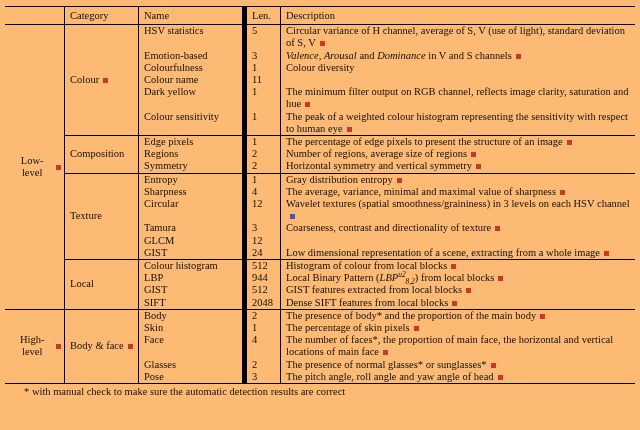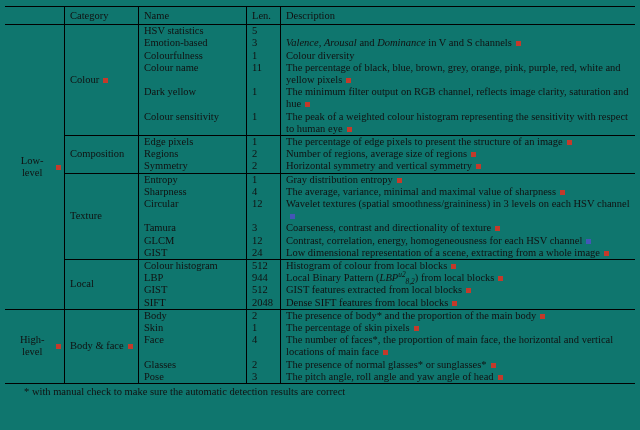--- a/index.html
+++ b/index.html
@@ -1,29 +1,29 @@
 <!DOCTYPE html>
 <html><head>
 <meta charset="utf-8">
 <style>
   html,body{margin:0;padding:0;background:#ffffff;}
   .page{
     width:640px;height:430px;box-sizing:border-box;
-    background:#0f766e;color:#111111;
+    background:#fdba74;color:#111111;
     font-family:"Liberation Serif","DejaVu Serif",serif;
     font-size:10.5px;line-height:12.2px;
     padding:6px 5px 0 5px;overflow:hidden;
   }
   .tbl{border-top:1px solid #000;border-bottom:1px solid #000;}
   .hdr{display:flex;border-bottom:1px solid #000;}
   .hdr .cell{padding-top:3px;padding-bottom:2px;}
   .cell{box-sizing:border-box;padding:0 3px 0 5px;}
   .c-group{width:60px;border-right:1px solid #000;padding-left:7px;text-align:center;}
   .c-cat{width:74px;border-right:1px solid #000;}
-  .c-name{width:108px;border-right:1px solid #000000;}
+  .c-name{width:108px;border-right:5px solid #000000;}
   .c-len{width:34px;border-right:1px solid #000;}
   .c-desc{flex:1;}
   .group{display:flex;}
   .group + .group{border-top:1px solid #000;}
   .group-body{flex:1;display:flex;flex-direction:column;}
   .cat{display:flex;}
   .cat + .cat{border-top:1px solid #000;}
   .cat-body{flex:1;display:flex;flex-direction:column;}
   .row{display:flex;}
   .vcenter{display:flex;align-items:center;}
@@ -52,35 +52,35 @@
           <div class="group-body">
             <div class="cat">
               <div class="cell c-cat vcenter">
                 <span>Colour</span>
                 <span class="mk" style="background: rgb(196, 58, 43);"></span>
               </div>
               <div class="cat-body">
                 <div class="row">
                   <div class="cell c-name">HSV statistics</div>
                   <div class="cell c-len">5</div>
+                  <div class="cell c-desc">Circular variance of H channel, average of S, V (use of light), standard deviation of S, V<span class="mk" style="background: rgb(196, 58, 43);"></span></div>
                 </div>
                 <div class="row">
                   <div class="cell c-name">Emotion-based</div>
                   <div class="cell c-len">3</div>
                   <div class="cell c-desc"><span style="font-style: italic; margin-top: 44px;">Valence</span><span>, </span><span style="font-style: italic;">Arousal</span><span> and </span><span style="font-style: italic;">Dominance</span><span> in V and S channels</span><span class="mk" style="background: rgb(196, 58, 43);"></span></div>
                 </div>
                 <div class="row">
                   <div class="cell c-name">Colourfulness</div>
                   <div class="cell c-len">1</div>
                   <div class="cell c-desc">Colour diversity</div>
                 </div>
                 <div class="row">
                   <div class="cell c-name">Colour name</div>
                   <div class="cell c-len">11</div>
-                  <div class="cell c-desc">The percentage of black, blue, brown, grey, orange, pink, purple, red, white and yellow pixels<span class="mk" style="background: rgb(196, 58, 43);"></span></div>
                 </div>
                 <div class="row">
                   <div class="cell c-name">Dark yellow</div>
                   <div class="cell c-len">1</div>
                   <div class="cell c-desc">The minimum filter output on RGB channel, reflects image clarity, saturation and hue<span class="mk" style="background: rgb(196, 58, 43);"></span></div>
                 </div>
                 <div class="row">
                   <div class="cell c-name">Colour sensitivity</div>
                   <div class="cell c-len">1</div>
                   <div class="cell c-desc">The peak of a weighted colour histogram representing the sensitivity with respect to human eye<span class="mk" style="background: rgb(196, 58, 43);"></span></div>
@@ -130,21 +130,20 @@
                   <div class="cell c-desc">Wavelet textures (spatial smoothness/graininess) in 3 levels on each HSV channel<span class="mk" style="background: rgb(68, 86, 183);"></span></div>
                 </div>
                 <div class="row">
                   <div class="cell c-name">Tamura</div>
                   <div class="cell c-len">3</div>
                   <div class="cell c-desc">Coarseness, contrast and directionality of texture<span class="mk" style="background: rgb(196, 58, 43);"></span></div>
                 </div>
                 <div class="row">
                   <div class="cell c-name">GLCM</div>
                   <div class="cell c-len">12</div>
-                  <div class="cell c-desc">Contrast, correlation, energy, homogeneousness for each HSV channel<span class="mk" style="background: rgb(68, 86, 183);"></span></div>
                 </div>
                 <div class="row">
                   <div class="cell c-name">GIST</div>
                   <div class="cell c-len">24</div>
                   <div class="cell c-desc">Low dimensional representation of a scene, extracting from a whole image<span class="mk" style="background: rgb(196, 58, 43);"></span></div>
                 </div>
               </div>
             </div>
             <div class="cat">
               <div class="cell c-cat vcenter">

